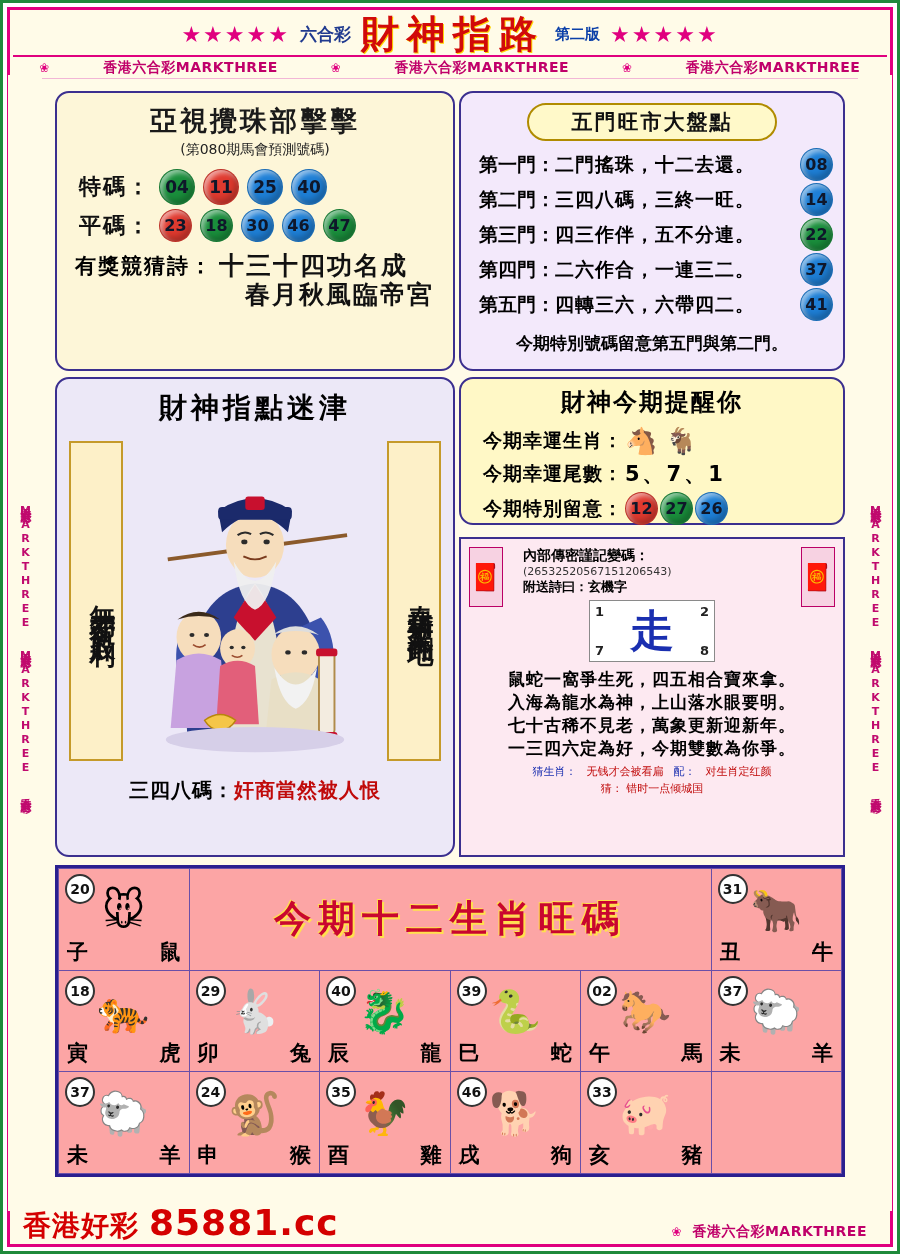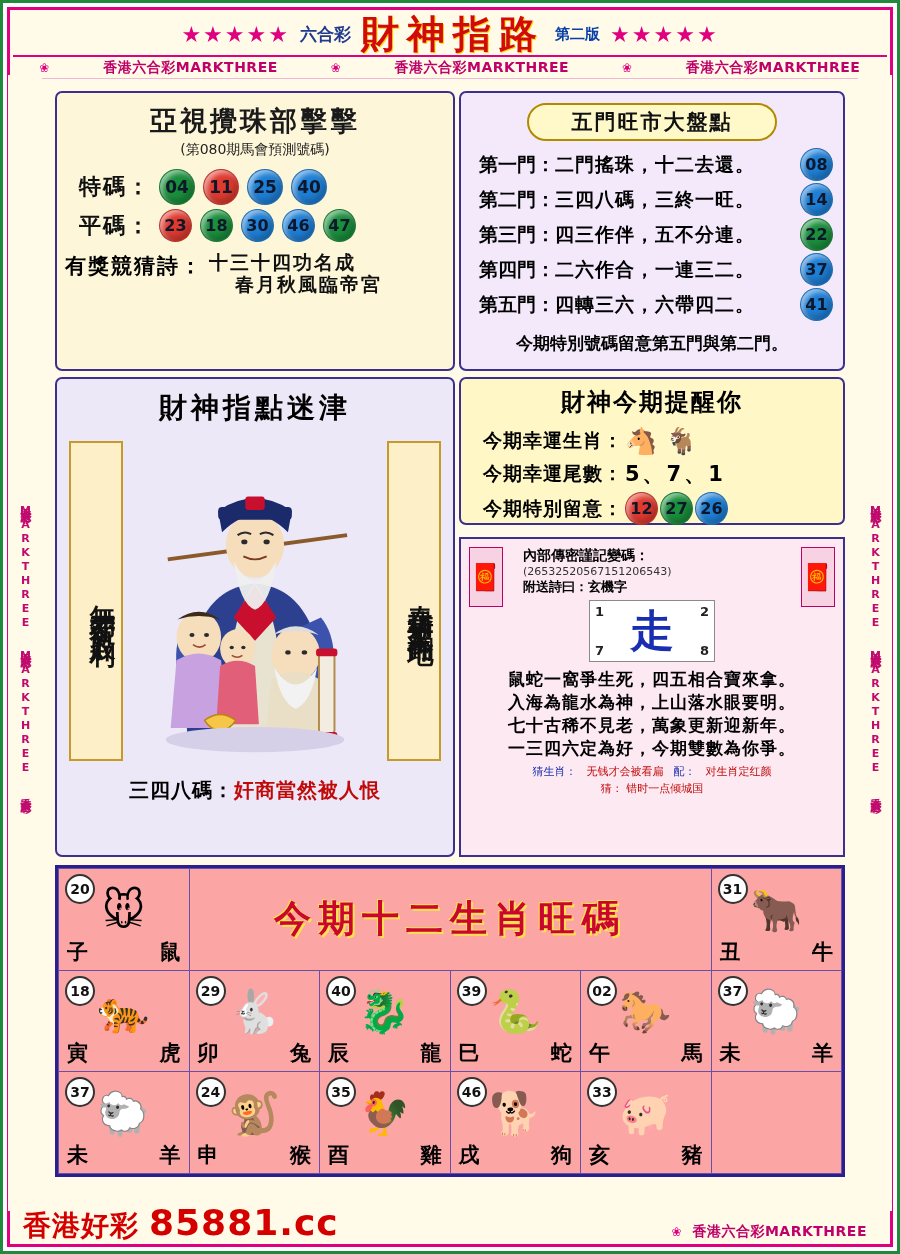--- a/index.html
+++ b/index.html
@@ -105,21 +105,21 @@
 
   
   .content {
     position: absolute;
     left: 42px;
     right: 42px;
     top: 82px;
     bottom: 46px;
   }
 
-  .panel { border: 2px solid #3b2f8f; border-radius: 7px; }
+  .panel { border: 2px solid #3b2f8f; border-radius: 14px; }
 
   
   .p-predict {
     position: absolute;
     left: 10px; top: 6px; width: 400px; height: 280px;
     background: #fdf6d8;
   }
   .p-predict h2 {
     margin: 10px 0 2px; text-align: center;
     font-size: 27px; font-weight: bold; color: #1a1a1a;
@@ -131,24 +131,24 @@
   .ball-label { font-size: 22px; font-weight: bold; color: #111; letter-spacing: 2px;
     font-family: "DejaVu Serif","Liberation Serif",serif; }
   .ball {
     width: 36px; height: 36px; border-radius: 50%;
     display: flex; align-items: center; justify-content: center;
     color: #0f172a; font-size: 17px; font-weight: bold;
     box-shadow: inset -3px -4px 6px rgba(0,0,0,.25), inset 3px 3px 5px rgba(255,255,255,.55);
     border: 1px solid rgba(0,0,0,.15);
   }
   .ball.sm { width: 33px; height: 33px; font-size: 16px; }
-  .riddle { display: flex; gap: 6px; padding: 8px 0 0 8px; align-items: flex-start; }
+  .riddle { display: flex; gap: 6px; padding: 8px 0 0 18px; align-items: flex-start; }
   .riddle .rlabel { font-size: 21px; font-weight: bold; letter-spacing: 2px;
      font-family:"DejaVu Serif","Liberation Serif",serif; white-space: nowrap; }
-  .riddle .rtext { font-size: 19px; font-weight: bold; color: #111; line-height: 1.15;
+  .riddle .rtext { font-size: 25px; font-weight: bold; color: #111; line-height: 1.15;
      font-family:"DejaVu Serif","Liberation Serif",serif; letter-spacing: 2px; }
 
   
   .p-gates {
     position: absolute;
     right: 10px; top: 6px; width: 386px; height: 280px;
     background: #f3e9fb;
   }
   .gates-title {
     margin: 10px auto 6px; width: 250px; text-align: center;

